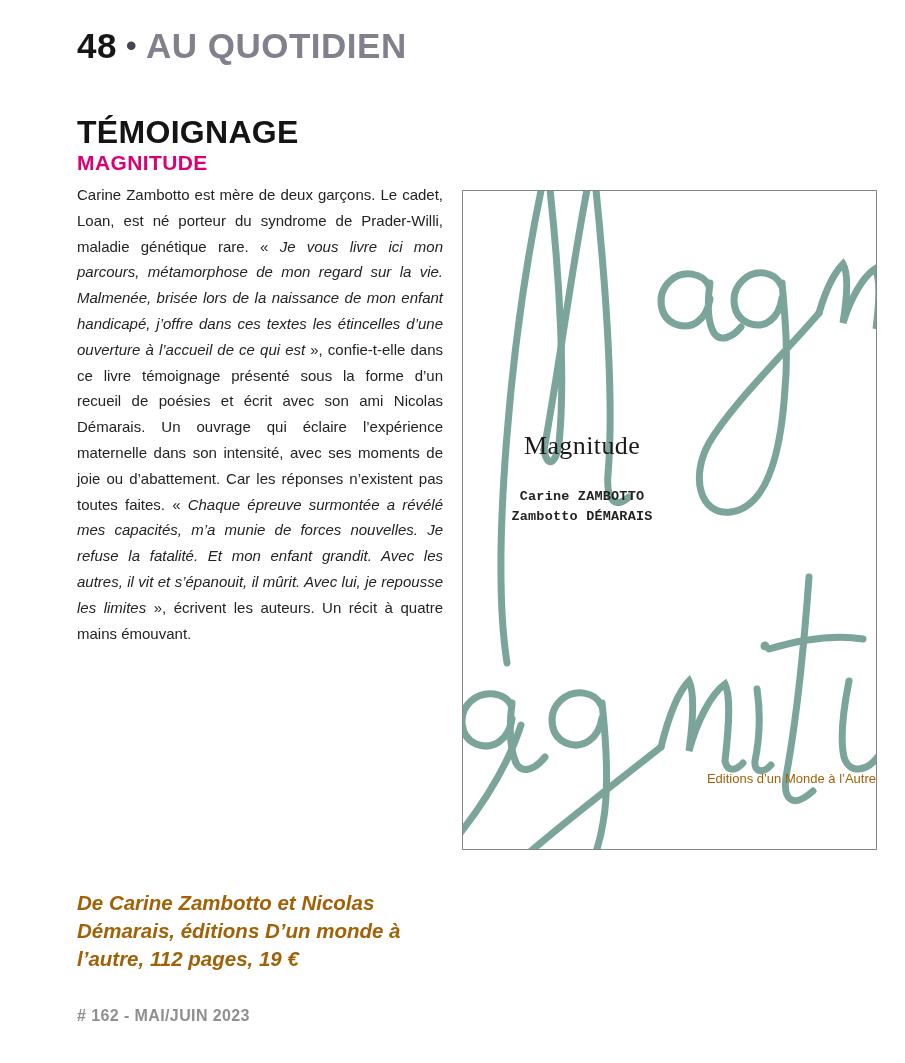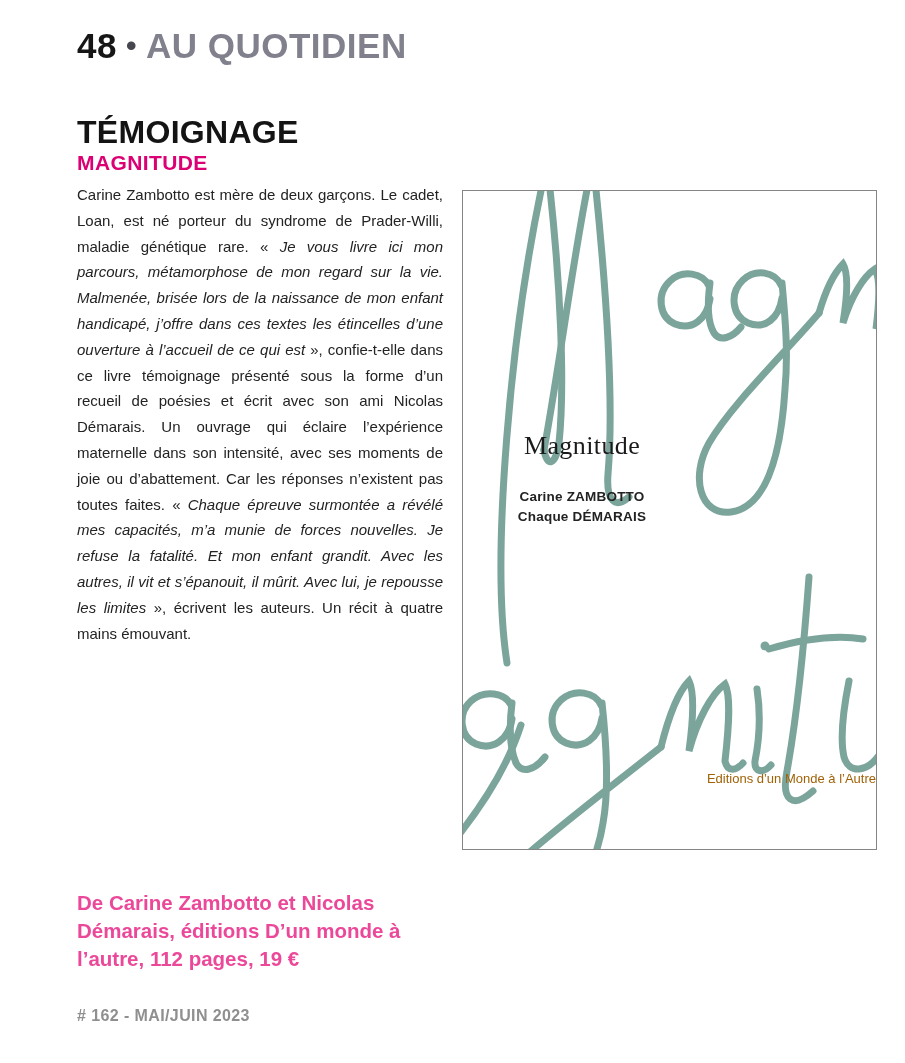--- a/index.html
+++ b/index.html
@@ -24,40 +24,40 @@
   .body-copy {
     position: absolute; left: 57px; top: 182px; width: 366px;
     font-size: 15px; line-height: 25.8px; color: #232323;
     text-align: justify; hyphens: auto; -webkit-hyphens: auto;
   }
   .body-copy .it { font-style: italic; }
 
   
   .credit {
     position: absolute; left: 57px; top: 889px; width: 352px;
-    font-size: 20.5px; line-height: 28px; font-weight: 700;
-    color: #ec4899;
+    font-size: 20.5px; line-height: 28px; font-style: italic; font-weight: 700;
+    color: #a16207;
   }
 
   
   .footer { position: absolute; left: 57px; top: 1007px; font-size: 16px; font-weight: 700; color: #8f8f8f; letter-spacing: 0.4px; }
 
   
   .cover {
     position: absolute; left: 442px; top: 190px; width: 415px; height: 660px;
     background: #ffffff; border: 1px solid #858585; overflow: hidden;
   }
   .cover svg { position: absolute; left: 0; top: 0; }
   .cover-title-block { position: absolute; left: 19px; top: 240px; width: 200px; text-align: center; z-index: 2; }
   .cover-title {
     font-family: "Liberation Serif", serif; font-size: 26px; font-weight: 400;
     color: #1a1a1a; letter-spacing: 0.4px;
   }
   .cover-authors {
-    margin-top: 26px; font-family: Liberation Sans, sans-serif; font-size: 13.5px;
+    margin-top: 26px; font-family: Liberation Mono, monospace; font-size: 13.5px;
     font-weight: 700; line-height: 19.5px; color: #222222; letter-spacing: 0.2px;
   }
   .cover-publisher {
     position: absolute; left: 0; top: 580px; width: 100%; text-align: right; z-index: 2;
     font-size: 13px; font-weight: 400; color: #a16207; letter-spacing: 0px;
   }
 </style>
 </head>
 <body>
 
@@ -107,20 +107,20 @@
         <path d="M 306 458 C 340 448 374 444 400 448"></path>
         <path d="M 386 490 C 380 520 377 548 381 566 C 386 583 404 582 417 563 C 428 547 434 520 436 496"></path>
         <path d="M 436 494 C 431 530 431 556 438 570 C 445 583 460 576 470 560"></path>
       </g>
     </svg>
 
     <div class="cover-title-block">
       <div class="cover-title">Magnitude</div>
       <div class="cover-authors">
         <div>Carine ZAMBOTTO</div>
-        <div>Chaque DÉMARAIS</div>
+        <div>Zambotto DÉMARAIS</div>
       </div>
     </div>
 
     <div class="cover-publisher">Editions d’un Monde à l’Autre</div>
   </div>
 
 </div>
 
 </body></html>

